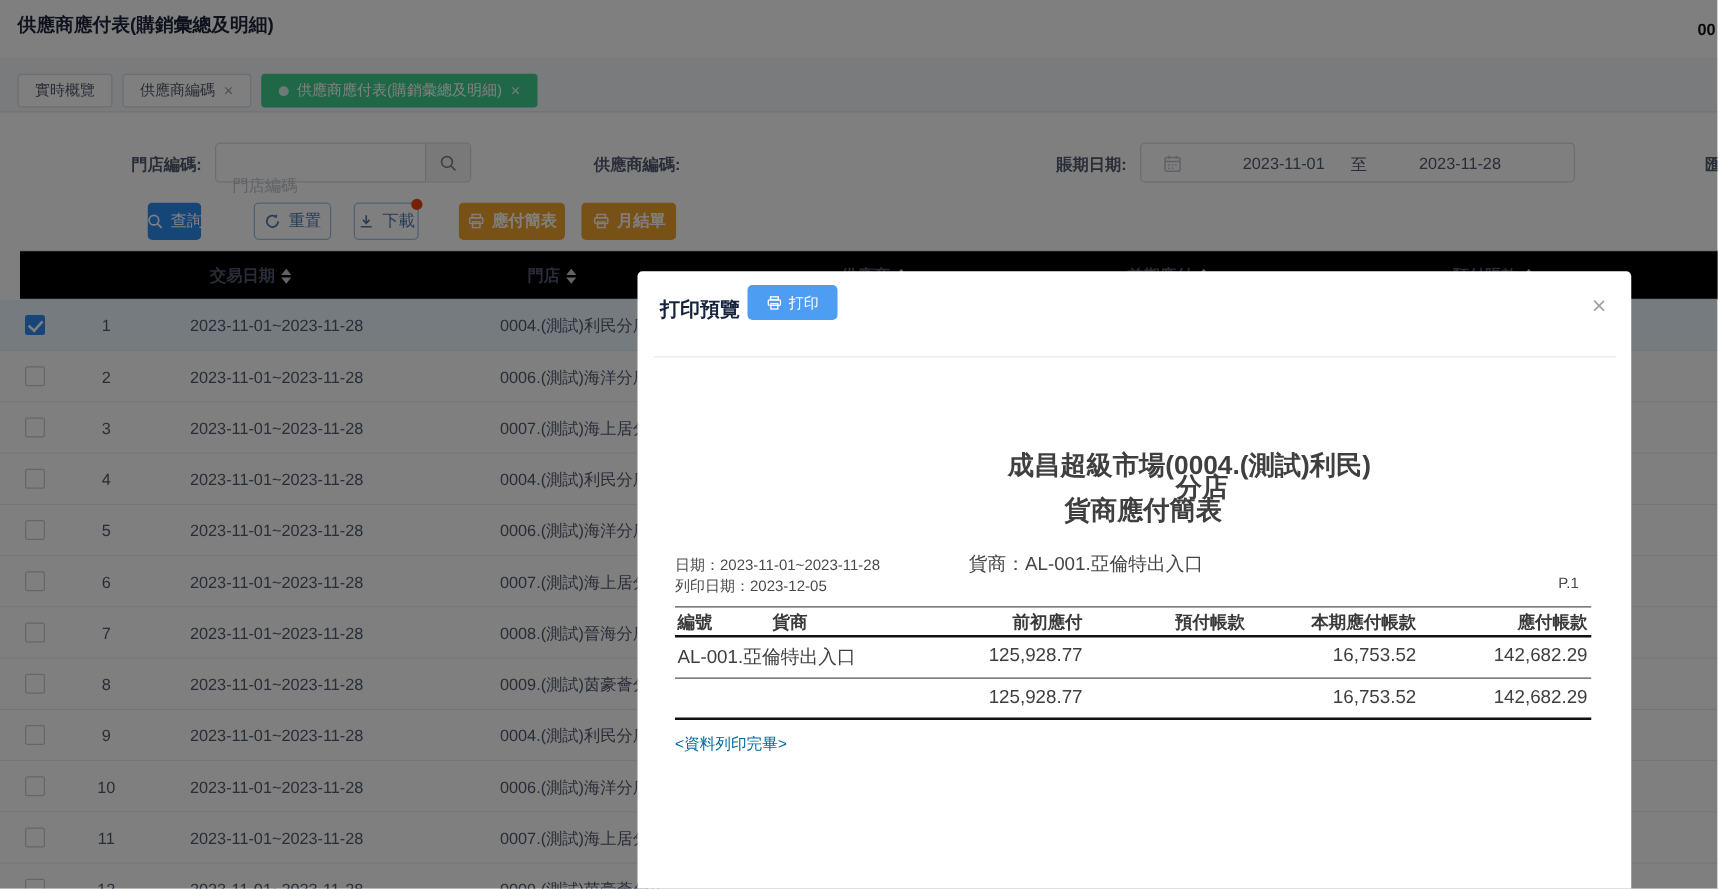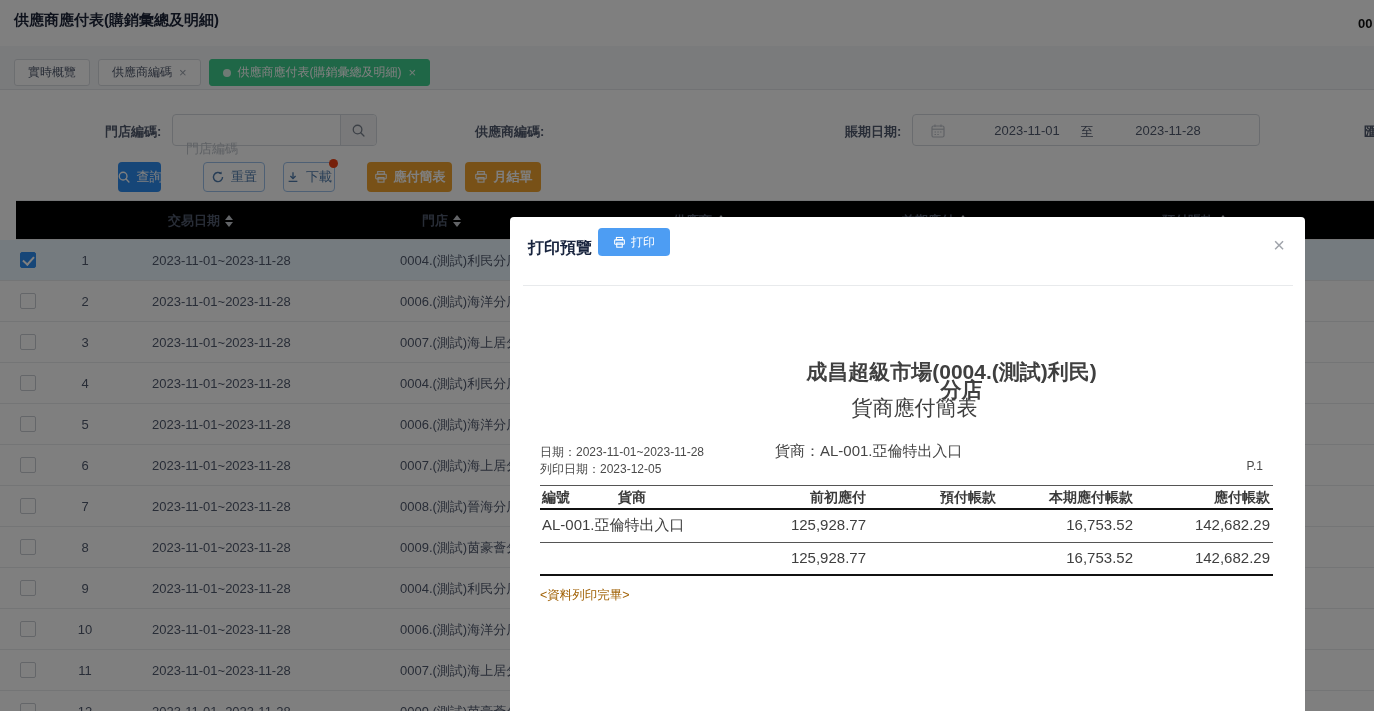--- a/index.html
+++ b/index.html
@@ -88,37 +88,37 @@
     color:#fff; font-size:12px; display:flex; align-items:center; justify-content:center; gap:5px; }
   .m-close { position:absolute; right:20px; top:18px; font-size:20px; color:#a0a4ab; line-height:1; }
   .m-divider { position:absolute; left:13px; right:12px; top:68px; border-top:1px solid #e8eaec; }
 
   
   .rpt-t1 { position:absolute; left:44px; right:-44px; top:141px; text-align:center;
     font-size:21px; font-weight:700; color:#3f3f3f; white-space:nowrap; }
   .rpt-tov { position:absolute; left:54px; right:-54px; top:159px; text-align:center;
     font-size:21px; font-weight:700; color:#3f3f3f; }
   .rpt-t2 { position:absolute; left:7px; right:-7px; top:177px; text-align:center;
-    font-size:21px; font-weight:400; color:#3f3f3f; }
+    font-size:21px; font-weight:700; color:#3f3f3f; }
   .rpt-meta1 { position:absolute; left:30px; top:227px; font-size:12px; color:#4a4a4a; }
   .rpt-meta2 { position:absolute; left:30px; top:244px; font-size:12px; color:#4a4a4a; }
   .rpt-vendor { position:absolute; left:265px; top:225px; font-size:15px; color:#454545; }
   .rpt-page { position:absolute; right:42px; top:242px; font-size:12px; color:#4a4a4a; }
   .rpt-table { position:absolute; left:30px; top:268px; width:733px; height:90px; border-top:1px solid #555; }
   .rth { position:absolute; top:0; height:22px; line-height:22px; font-size:14px; font-weight:700; color:#3a3a3a; }
   .rc0 { left:2px; } .rc1 { left:78px; }
   .rc2 { left:170px; width:156px; text-align:right; }
   .rc3 { left:336px; width:120px; text-align:right; }
   .rc4 { left:443px; width:150px; text-align:right; }
   .rc5 { left:590px; width:140px; text-align:right; }
   .rpt-hline { position:absolute; left:0; width:100%; border-top:2px solid #111; }
   .rpt-thin { position:absolute; left:0; width:100%; border-top:1px solid #555; }
   .rrow { position:absolute; left:0; width:100%; height:34px; }
   .rcell { position:absolute; top:7px; font-size:15px; color:#3f3f3f; white-space:nowrap; }
-  .rpt-footer { position:absolute; left:30px; top:370px; font-size:12.5px; color:#a16207; }
+  .rpt-footer { position:absolute; left:30px; top:370px; font-size:12.5px; color:#0369a1; }
 
   svg { display:block; }
 </style>
 </head>
 <body>
 
 <div class="app">
 
   <div class="topbar">
     <div class="page-title">供應商應付表(購銷彙總及明細)</div>

